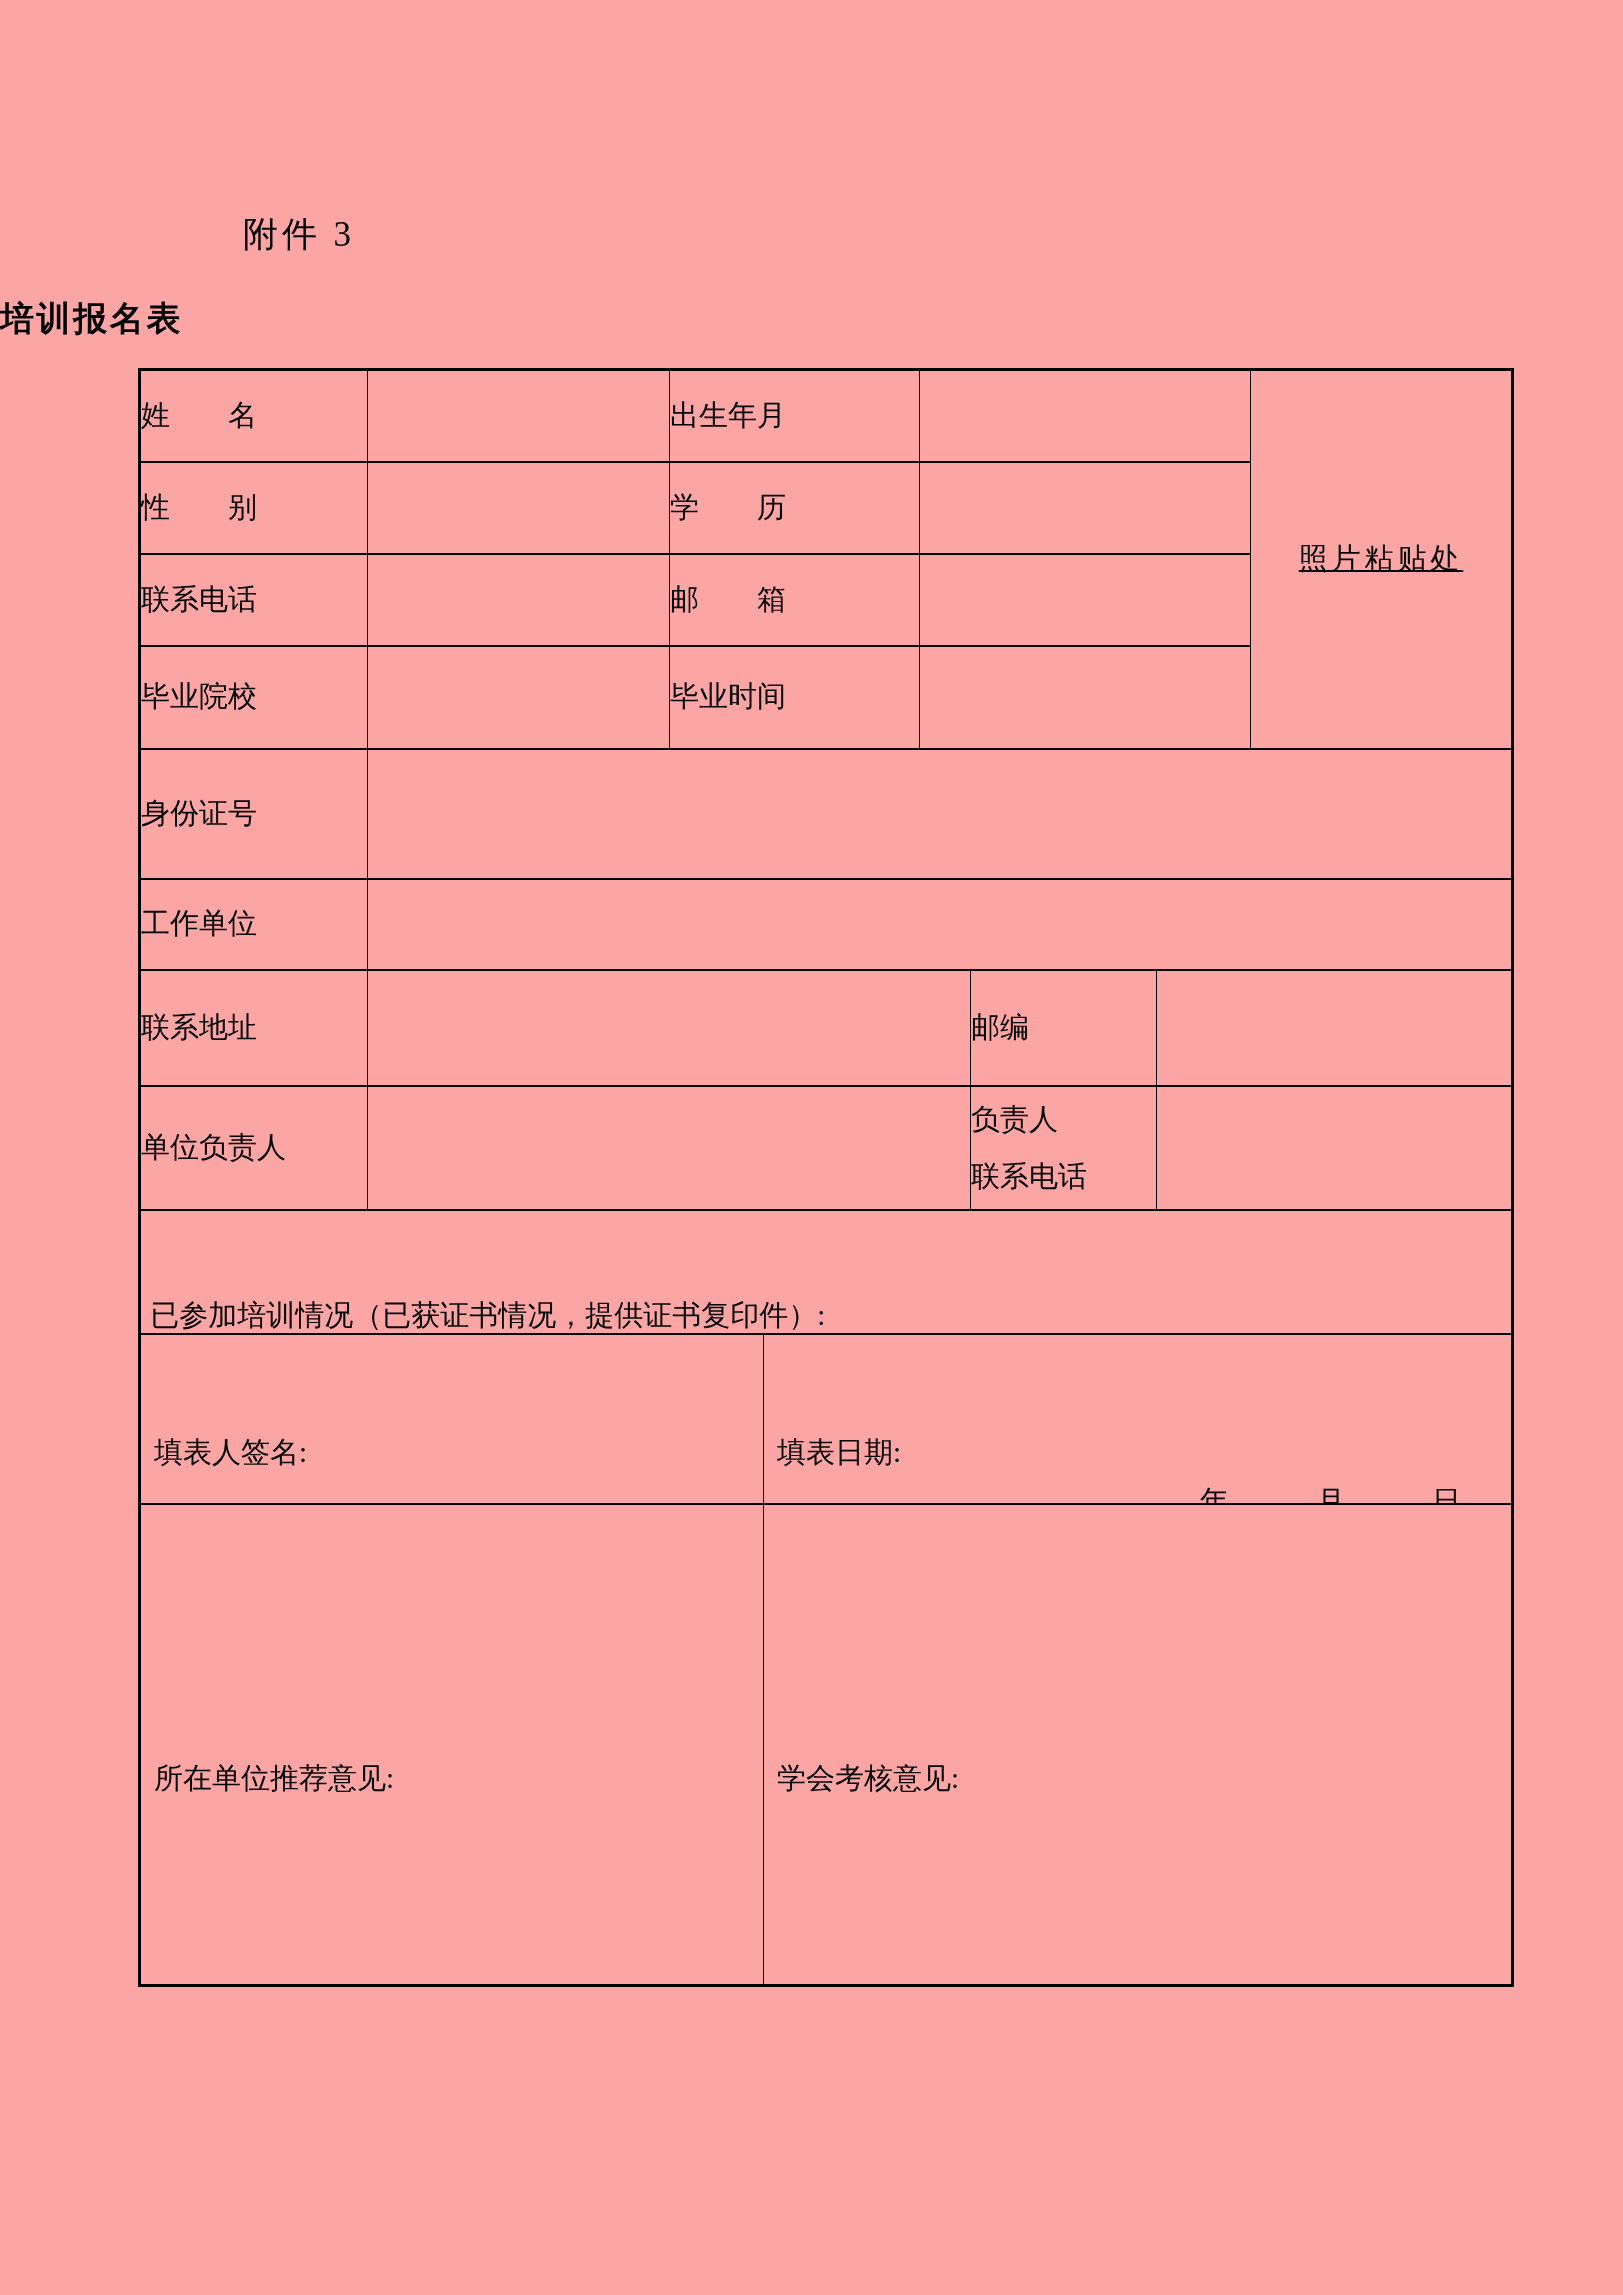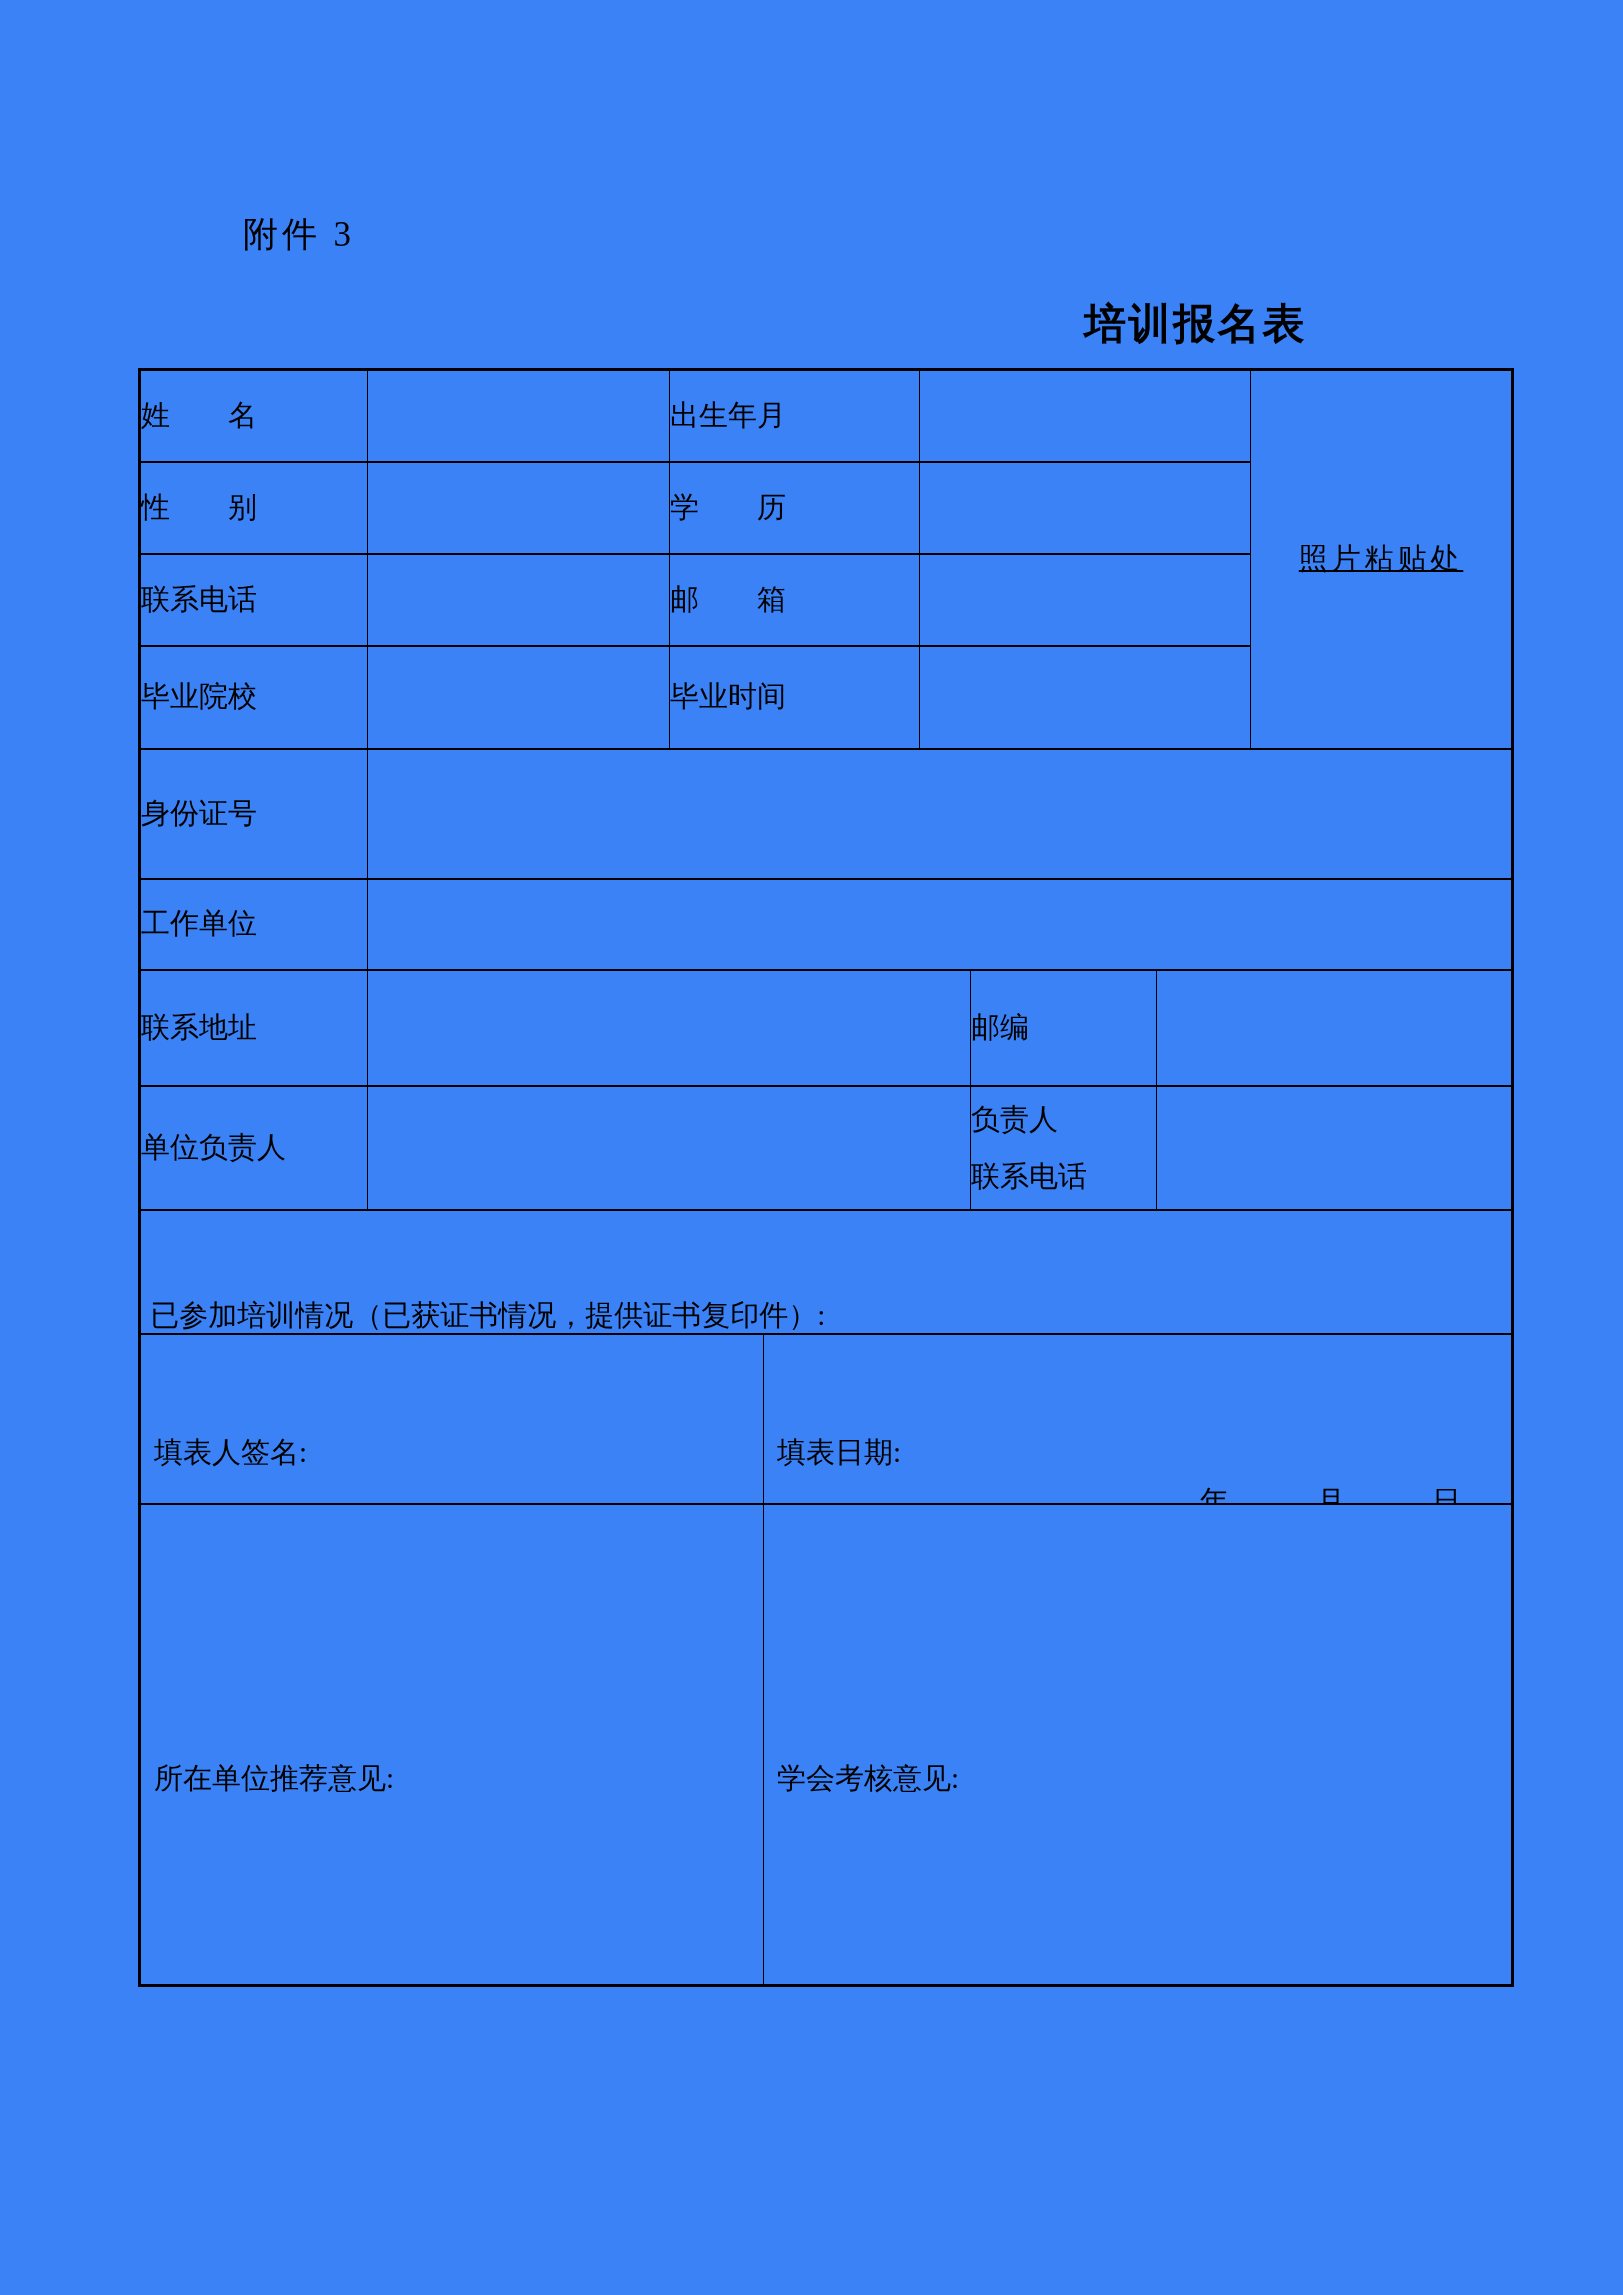--- a/index.html
+++ b/index.html
@@ -1,37 +1,37 @@
 <!DOCTYPE html>
 <html style="font-size:10.5px"><head>
 <meta charset="utf-8">
 <style>
   html,body{margin:0;padding:0;background:#ffffff;}
   .page{
     position:relative;
     width:1623px;
     height:2295px;
-    background:#3b82f6;
+    background:#fca5a5;
     font-family:"Liberation Serif","DejaVu Serif",serif;
     color:#000;
   }
   .attachment{
     position:absolute;
     left:243px;
     top:211px;
     font-size:35px;
     letter-spacing:3.9px;
   }
   .title{
     position:absolute;
     left:0;
     top:296px;
     width:1307px;
-    text-align:right;
-    font-size:42px;
+    text-align:left;
+    font-size:34px;
     font-weight:bold;
     letter-spacing:2.6px;
   }
   table.form-table{
     position:absolute;
     left:138px;
     top:368px;
     width:1372px;
     border-collapse:collapse;
     table-layout:fixed;

